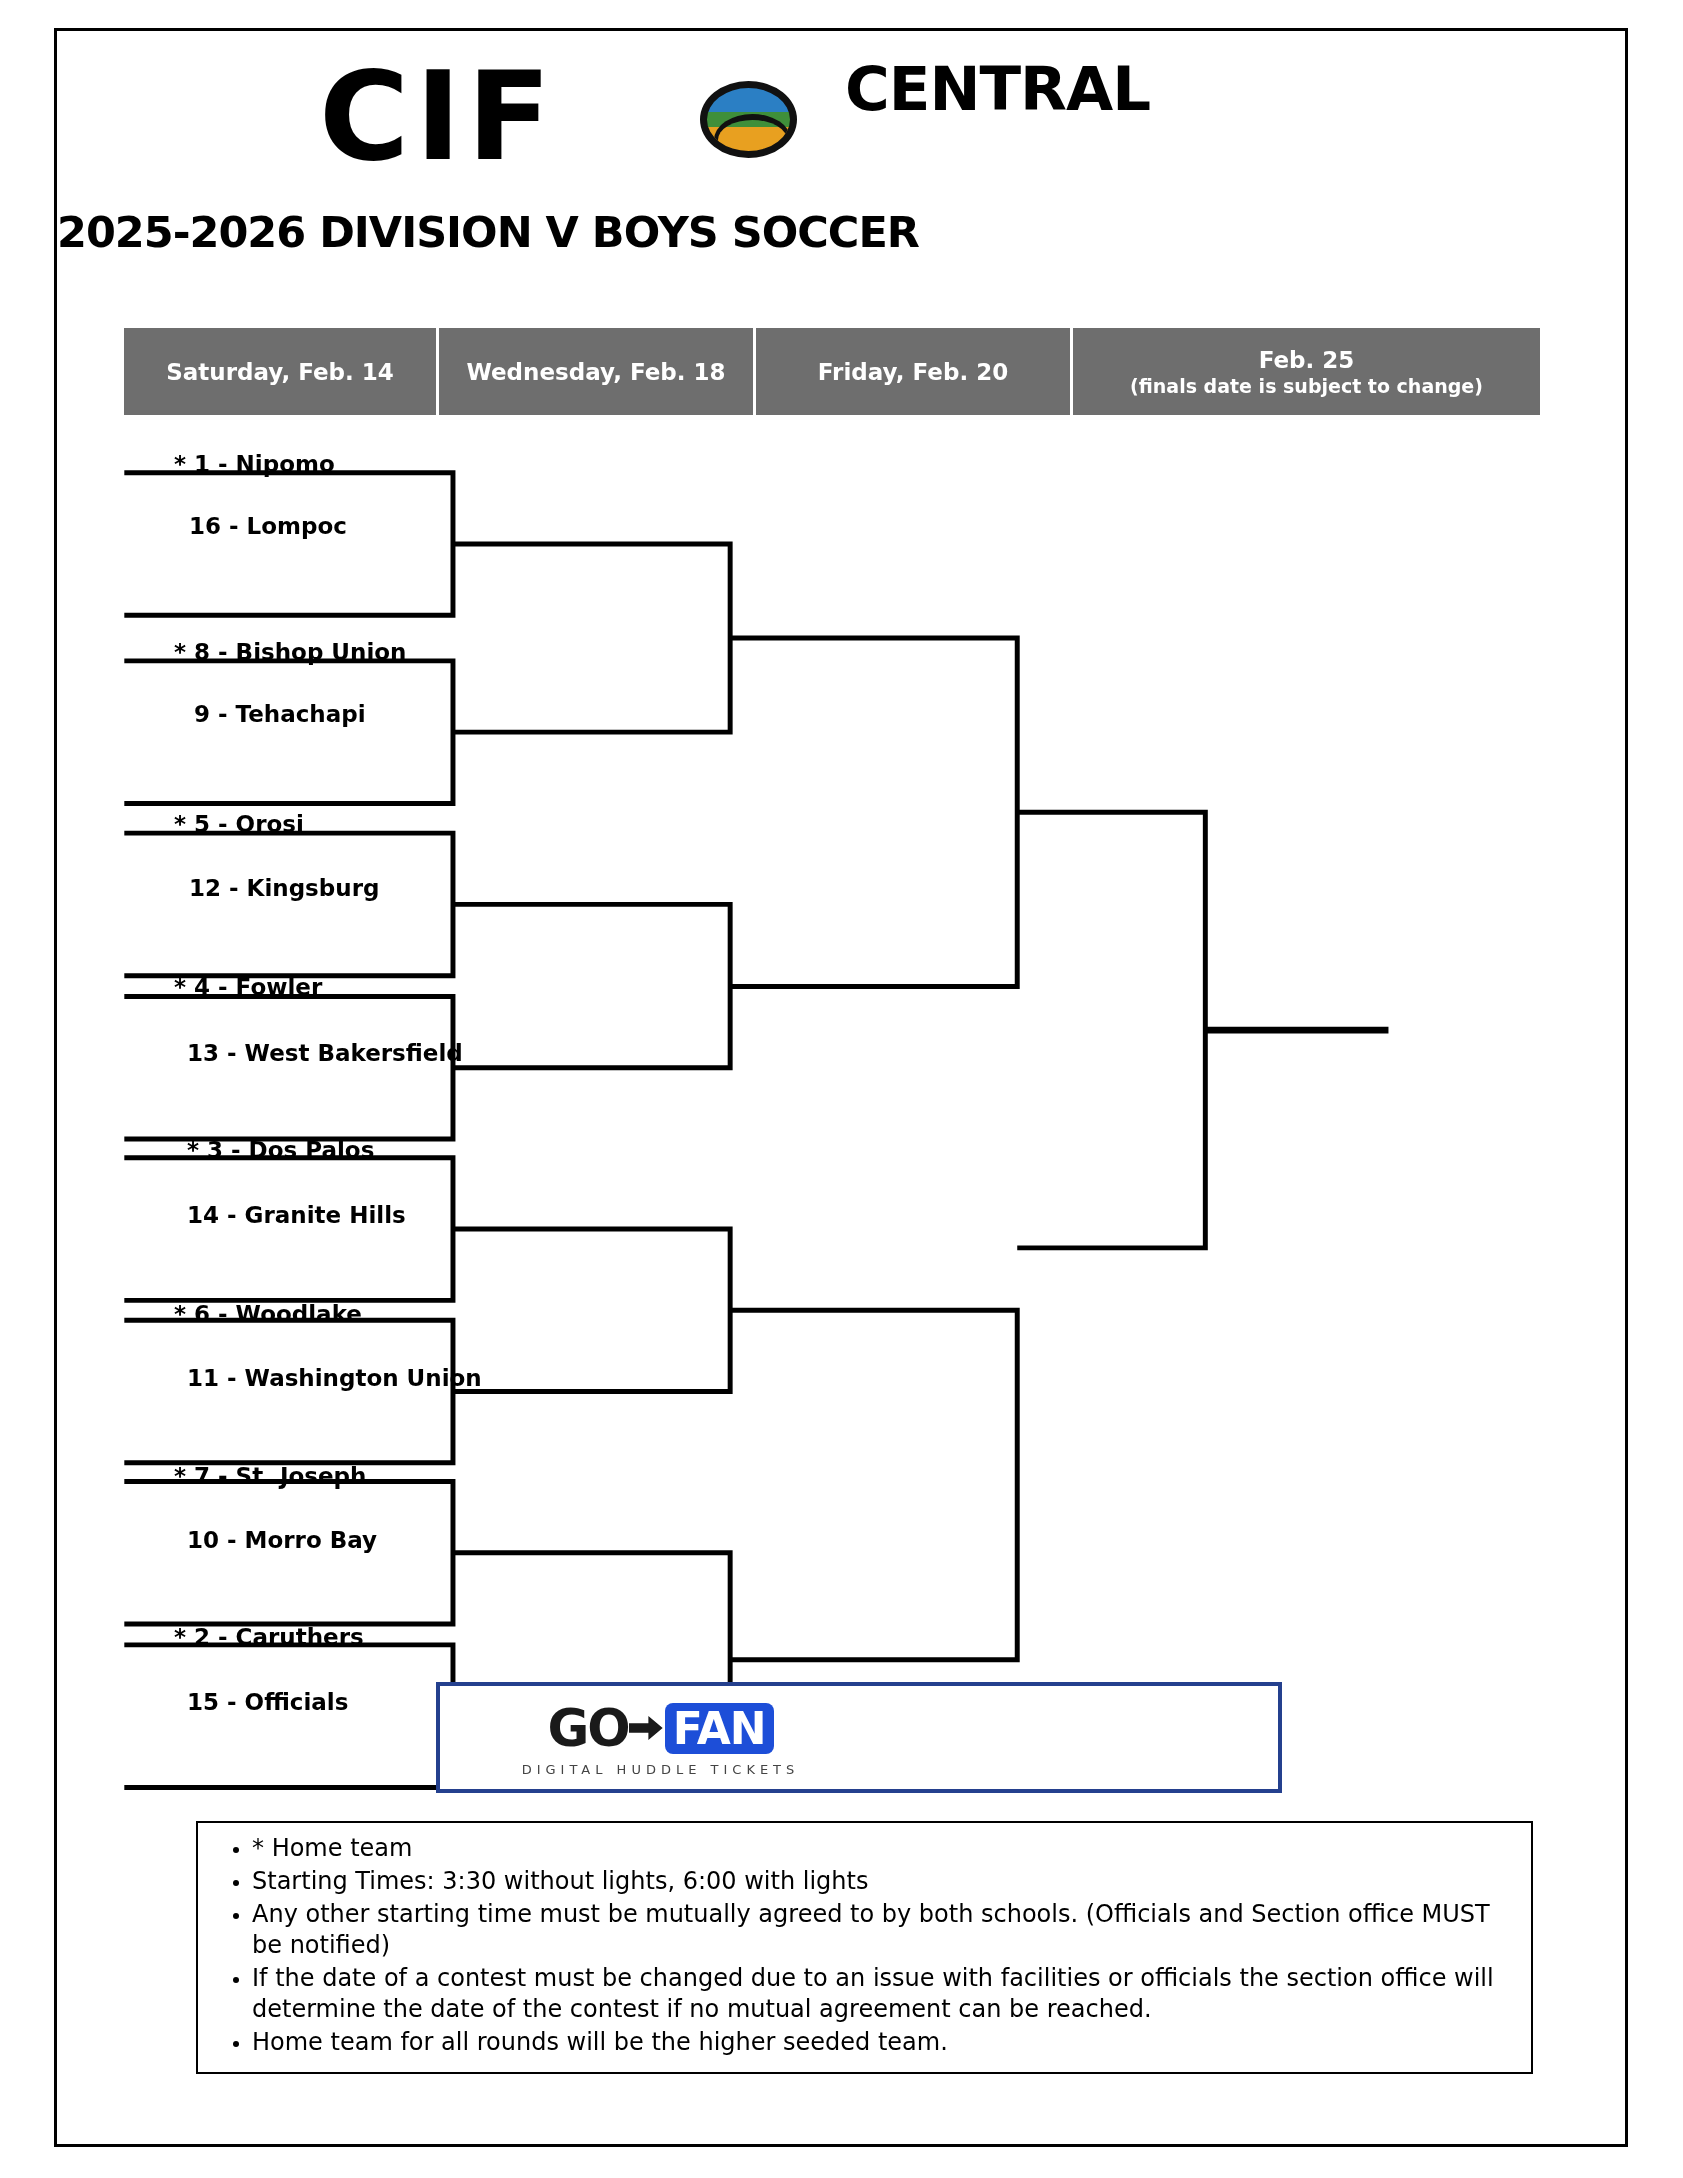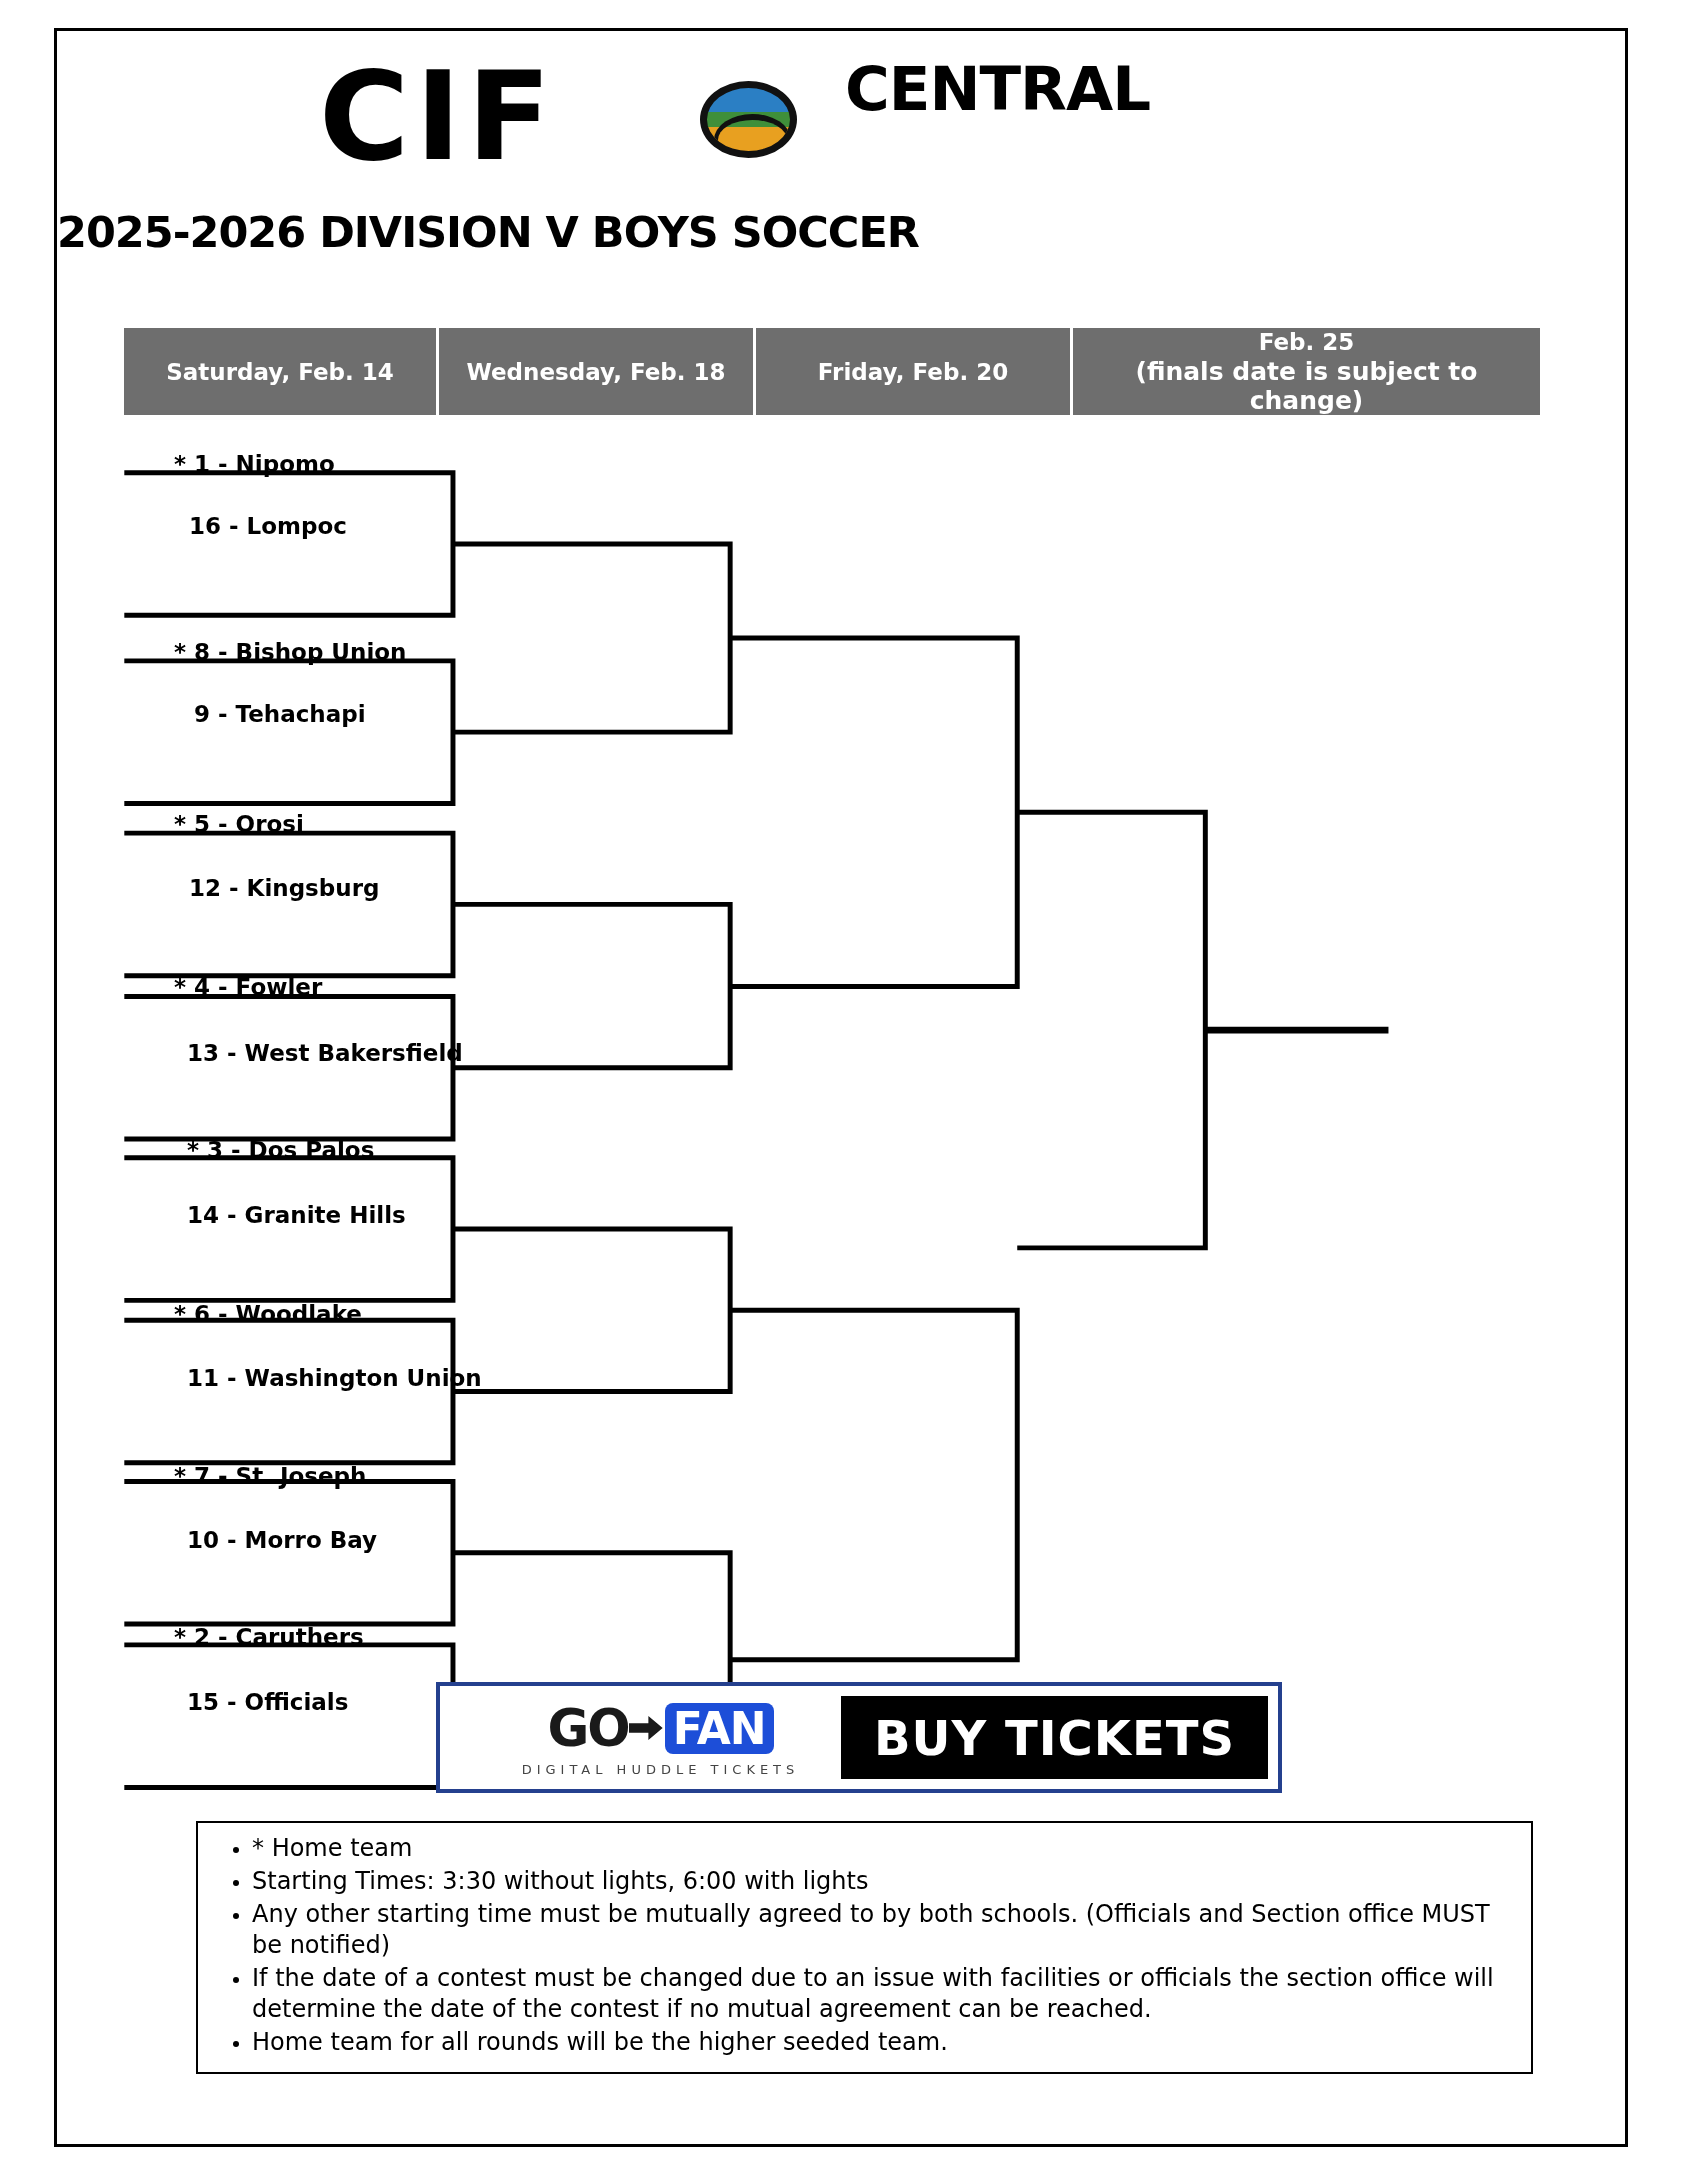--- a/index.html
+++ b/index.html
@@ -116,21 +116,21 @@
     font-size: 23px;
     text-align: center;
     padding: 0 6px;
   }
   .round-cell:last-child { border-right: none; }
   .rc0 { width: 315px; }
   .rc1 { width: 317px; }
   .rc2 { width: 317px; }
   .rc3 { width: 467px; }
   .round-sub {
-    font-size: 25px;
+    font-size: 19px;
     font-weight: bold;
     margin-top: 2px;
   }
 
   
   .bracket {
     position: absolute;
     left: 0;
     top: 0;
     width: 1574px;
@@ -330,21 +330,20 @@
 
   <div class="gofan">
     <div class="gofan-left">
       <div class="gofan-logo">
         <span class="go">GO</span>
         <span class="arrow"></span>
         <span class="fan">FAN</span>
       </div>
       <div class="gofan-tag">DIGITAL HUDDLE TICKETS</div>
     </div>
-    <div class="gofan-right">BUY TICKETS</div>
   </div>
 
   <div class="notes">
     <ul>
       <li>* Home team</li>
       <li>Starting Times: 3:30 without lights, 6:00 with lights</li>
       <li>Any other starting time must be mutually agreed to by both schools. (Officials and Section office MUST be notified)</li>
       <li>If the date of a contest must be changed due to an issue with facilities or officials the section office will determine the date of the contest if no mutual agreement can be reached.</li>
       <li>Home team for all rounds will be the higher seeded team.</li>
     </ul>

